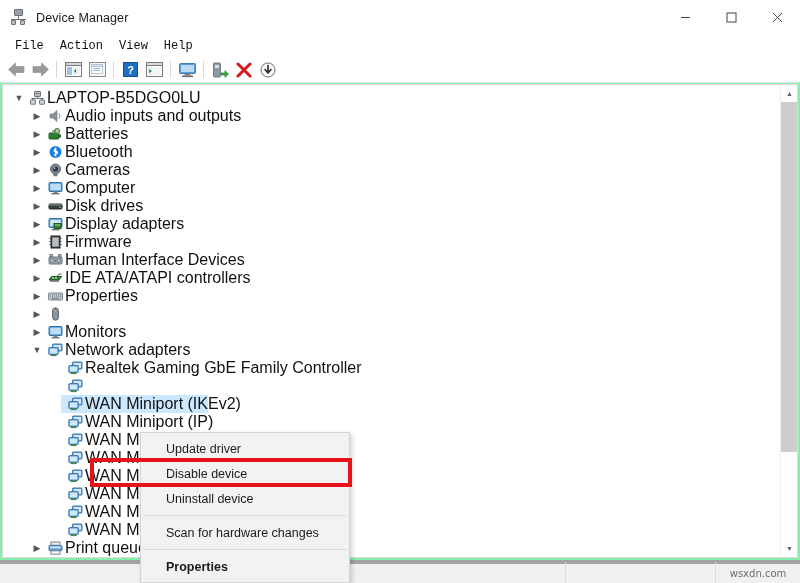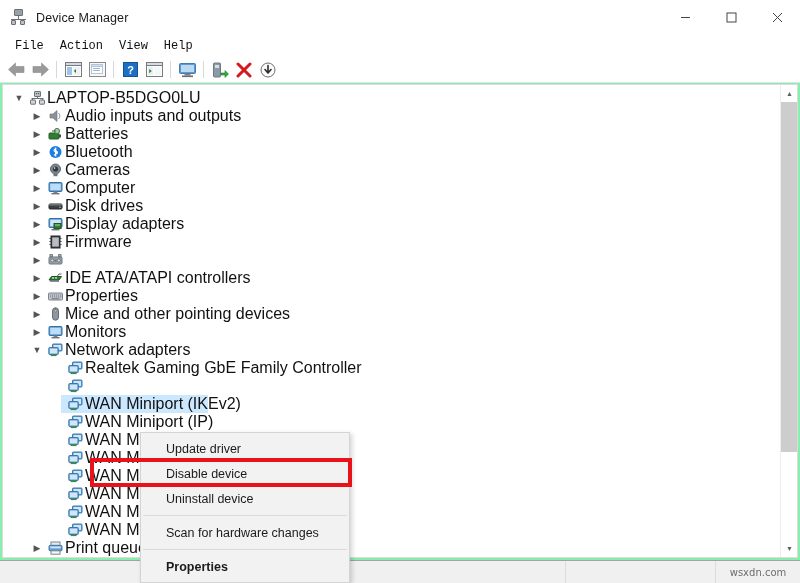--- a/index.html
+++ b/index.html
@@ -156,21 +156,21 @@
     position: absolute; top: 17px; left: 0;
     width: 17px; height: 350px;
     background: #cdcdcd;
   }
 
   
   .statusbar {
     position: absolute; bottom: 0; left: 0;
     width: 800px; height: 23px;
     background: #f0f0f0;
-    border-top: 1px solid #a3a3a3;
+    border-top: 4px solid #a3a3a3;
     display: flex; align-items: center;
   }
   .sb-cell-1 { width: 565px; height: 23px; }
   .sb-cell-2 {
     width: 150px; height: 23px;
     border-left: 1px solid #dcdcdc;
   }
   .sb-watermark {
     flex: 1; height: 23px;
     border-left: 1px solid #dcdcdc;
@@ -477,20 +477,21 @@
         <span class="devicon">
           <svg width="15" height="14" viewBox="0 0 15 14">
             <rect x="1" y="4" width="13" height="7" rx="1" fill="#9aa2aa" stroke="#6f777f"></rect>
             <circle cx="4.2" cy="7.5" r="1.6" fill="#d9dde1" stroke="#6f777f"></circle>
             <circle cx="10.8" cy="7.5" r="1.6" fill="#d9dde1" stroke="#6f777f"></circle>
             <rect x="6.4" y="6.6" width="2.2" height="2" fill="#6f777f"></rect>
             <rect x="2" y="1.6" width="2.4" height="2" fill="#b7bec5" stroke="#6f777f"></rect>
             <rect x="10.6" y="1.6" width="2.4" height="2" fill="#b7bec5" stroke="#6f777f"></rect>
           </svg>
         </span>
+        <span class="row-label">Human Interface Devices</span>
       </div>
 
       <div class="row" style="padding-left:26px;">
         <span class="chev">▶</span>
         <span class="devicon">
           <svg width="15" height="14" viewBox="0 0 15 14">
             <path d="M1 9 L11 9 L13.5 5.5 L3.5 5.5 Z" fill="#2f7d32" stroke="#1d5620"></path>
             <rect x="4" y="6.3" width="2" height="1.3" fill="#d8e8d8"></rect>
             <rect x="7" y="6.3" width="2" height="1.3" fill="#d8e8d8"></rect>
             <rect x="2" y="9" width="9" height="1.8" fill="#6e7479"></rect>
@@ -527,21 +528,20 @@
 
       <div class="row" style="padding-left:26px;">
         <span class="chev">▶</span>
         <span class="devicon">
           <svg width="15" height="14" viewBox="0 0 15 14">
             <rect x="4.5" y="0.8" width="6" height="12.4" rx="3" fill="#8e959c" stroke="#666d74"></rect>
             <line x1="7.5" y1="1" x2="7.5" y2="5" stroke="#666d74"></line>
             <rect x="6.9" y="2.5" width="1.3" height="2.6" rx=".6" fill="#d6dade" stroke="#666d74" stroke-width=".5"></rect>
           </svg>
         </span>
-        <span class="row-label">Mice and other pointing devices</span>
       </div>
 
       <div class="row" style="padding-left:26px;">
         <span class="chev">▶</span>
         <span class="devicon">
           <svg width="15" height="14" viewBox="0 0 15 14">
             <rect x="1" y="1.5" width="13" height="9" rx="1" fill="#4f9ad8" stroke="#35719f"></rect>
             <rect x="2.2" y="2.7" width="10.6" height="6.6" fill="#bedcf5"></rect>
             <rect x="5.5" y="10.5" width="4" height="1.6" fill="#7a8189"></rect>
             <rect x="3.5" y="12" width="8" height="1.4" fill="#6b7279"></rect>

